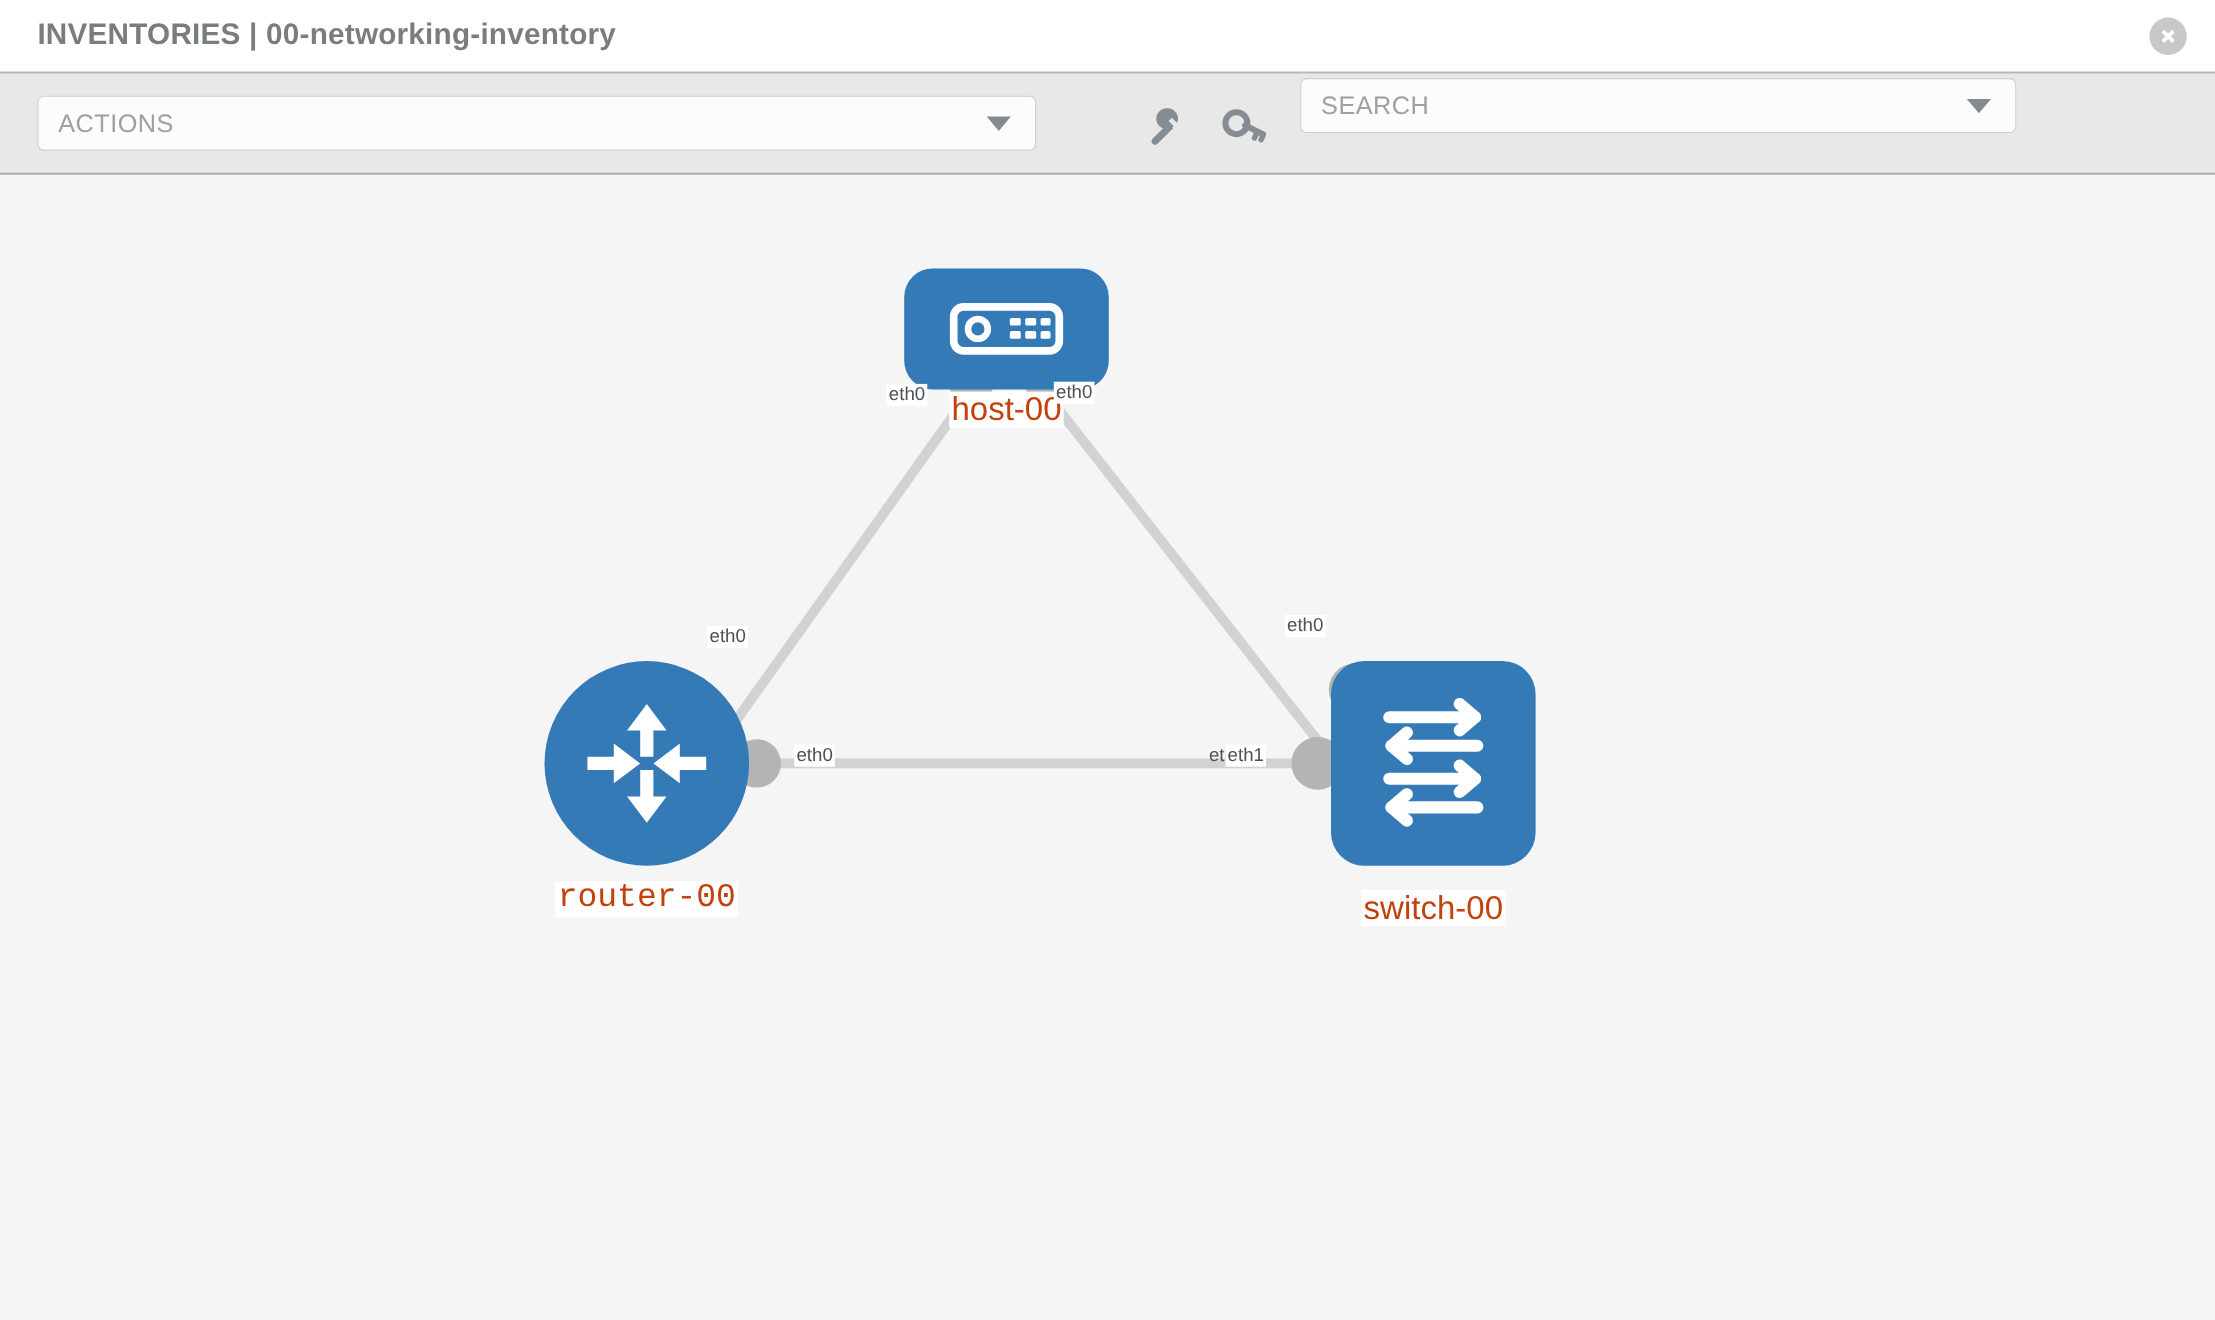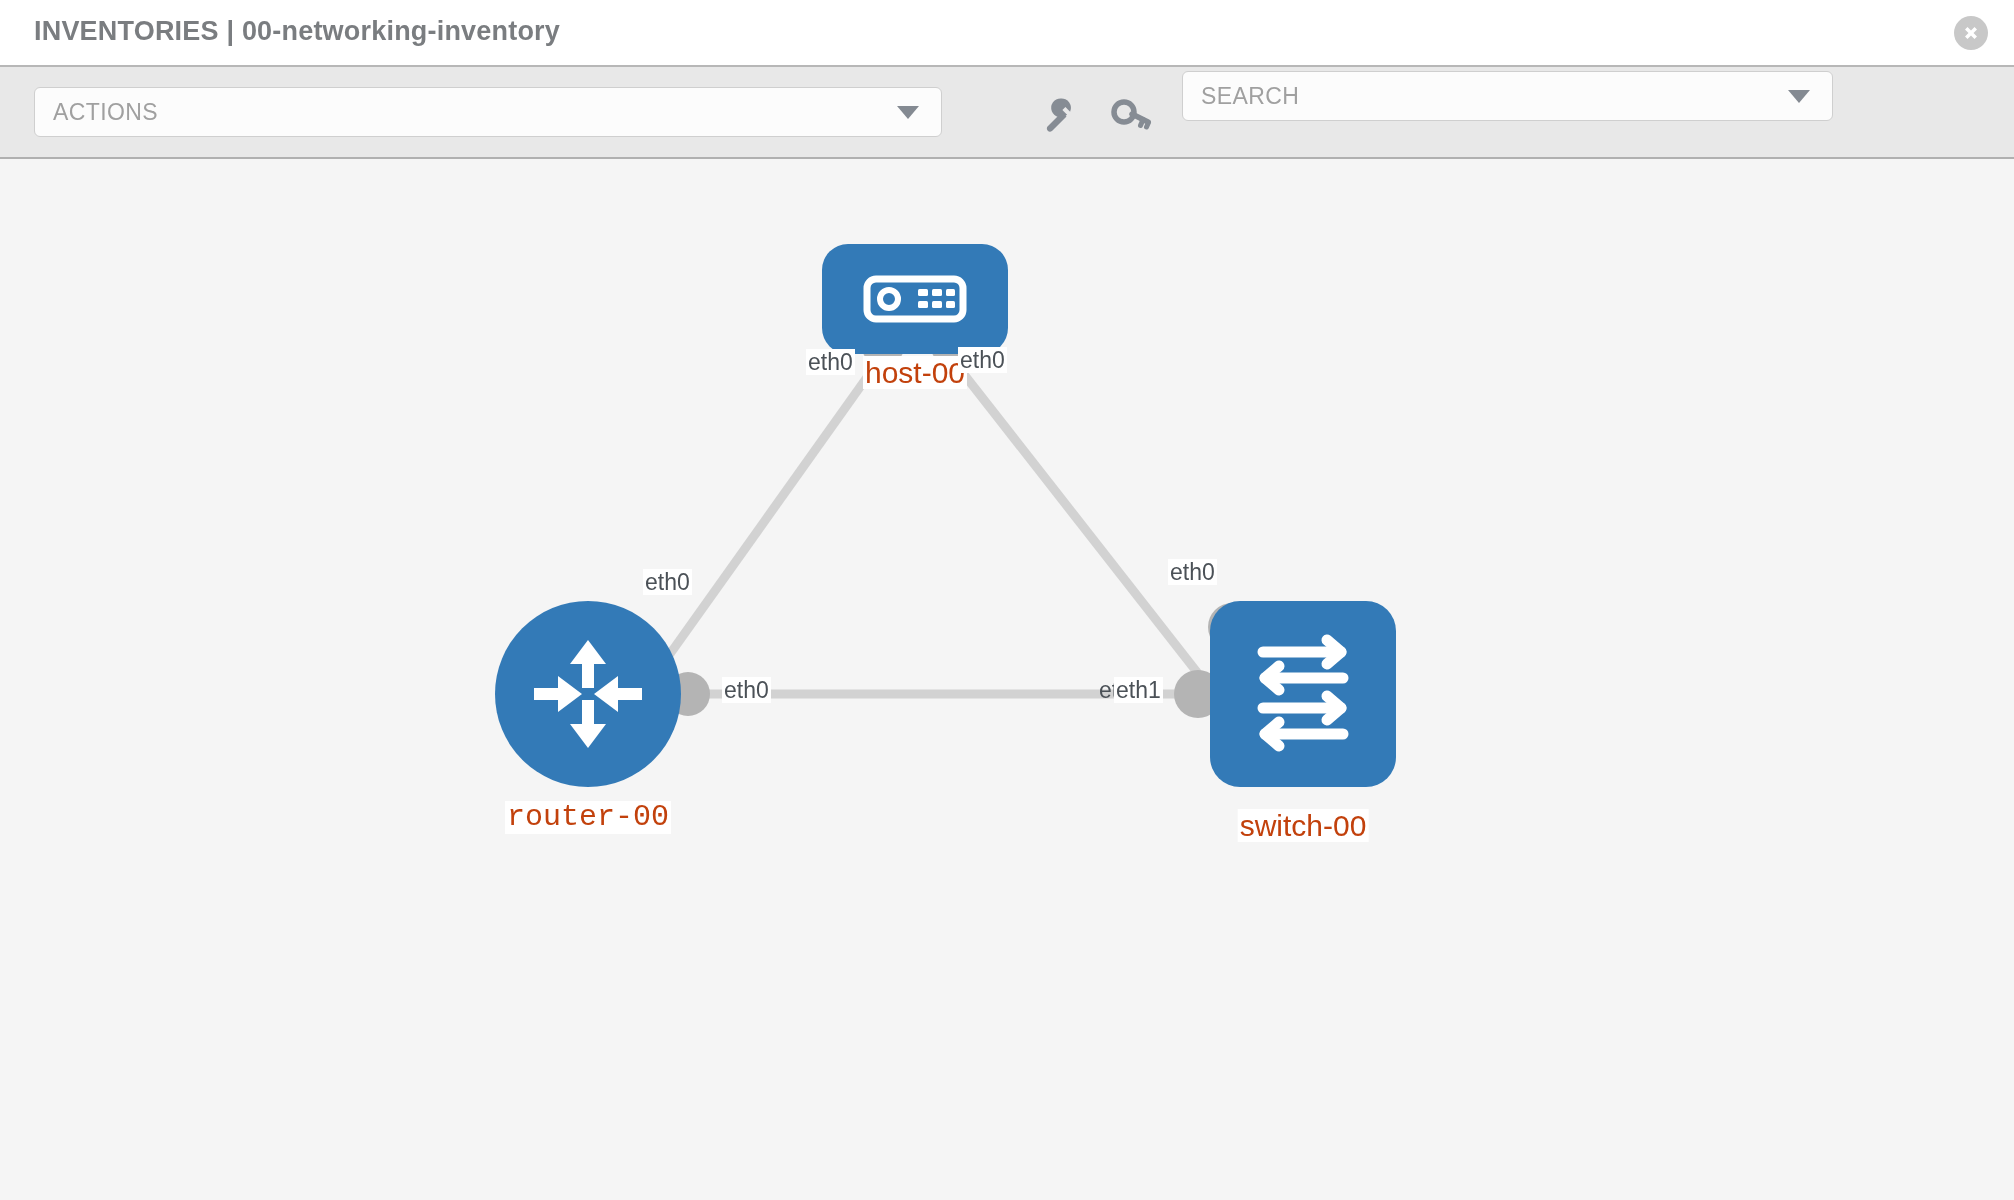--- a/index.html
+++ b/index.html
@@ -109,21 +109,21 @@
     left: 50%; transform: translateX(-50%);
     font-size: 30px; color: #c2410c;
     background: #ffffff;
     white-space: nowrap;
     padding: 0 2px;
     line-height: 1.1;
   }
 
   .edge-label {
     position: absolute;
-    font-size: 23px; color: #4b5157;
+    font-size: 17px; color: #4b5157;
     background: #ffffff;
     white-space: nowrap;
     padding: 0 2px;
     line-height: 1.15;
   }
 
   
   .zoom-panel {
     position: absolute;
     left: 1619px; top: 1081px;

